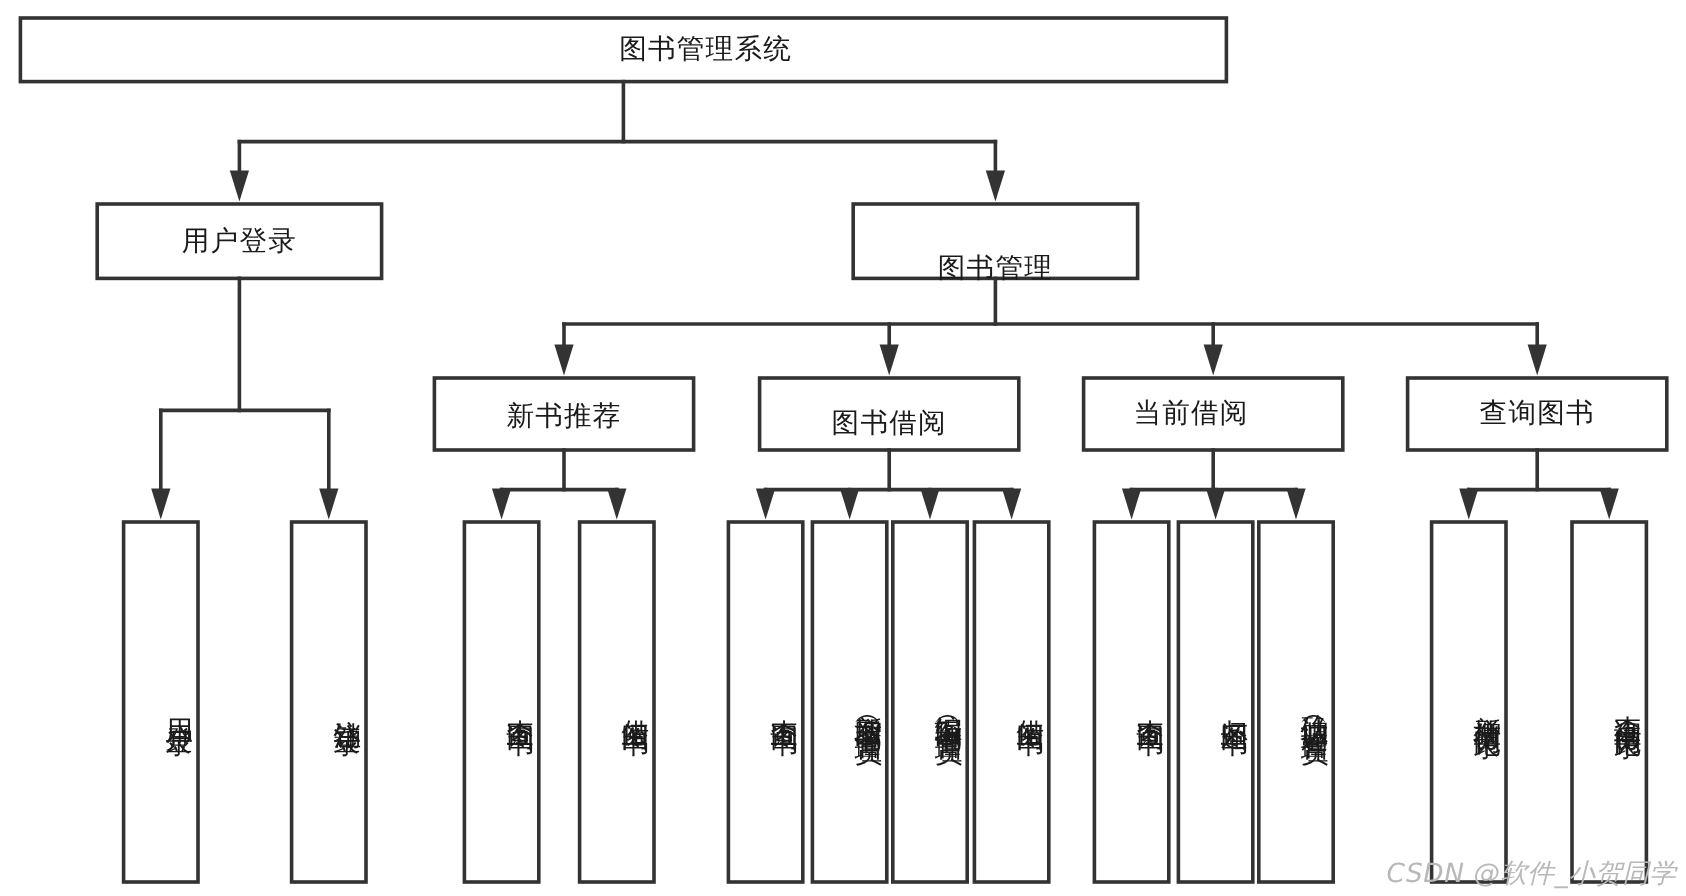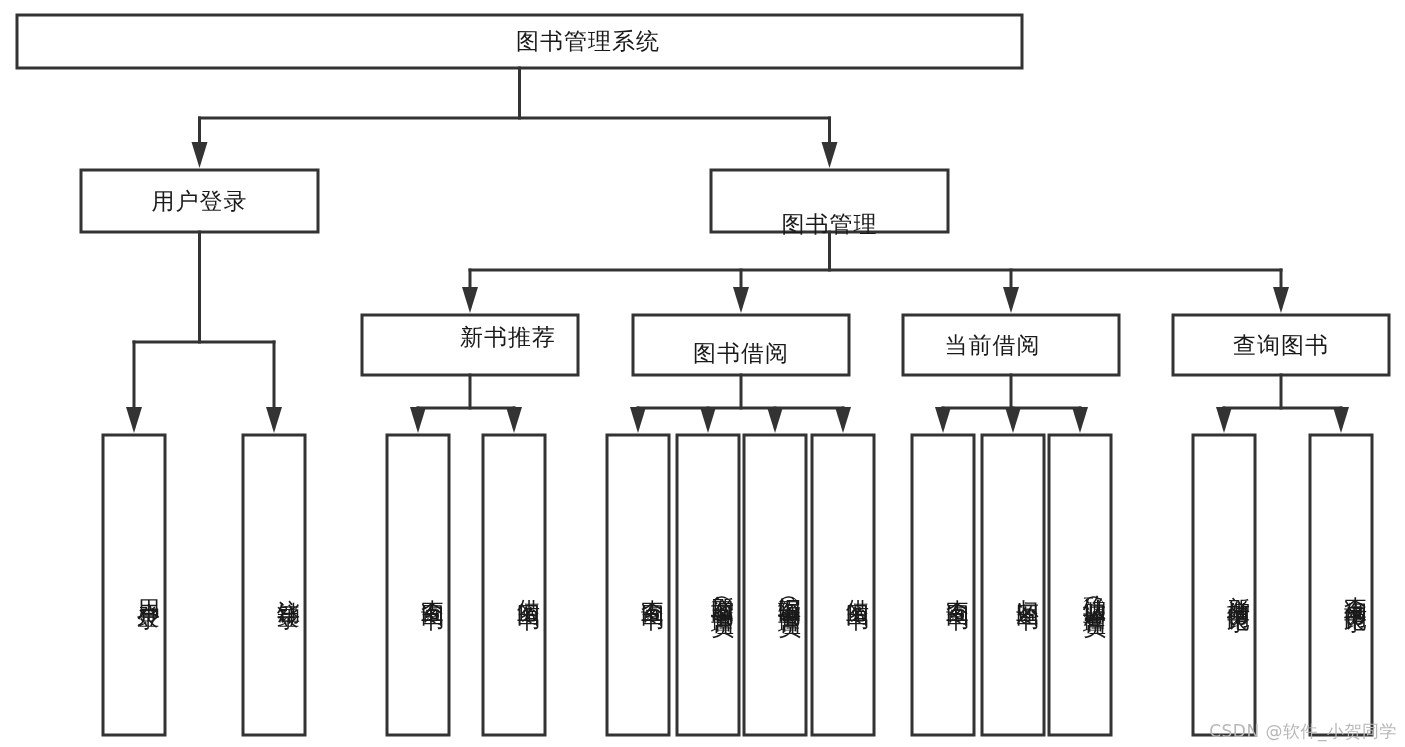--- a/index.html
+++ b/index.html
@@ -64,24 +64,25 @@
     padding-top: 4px;
     box-sizing: border-box;
   }
   .label-v.pad-top {
     padding-top: 10px;
   }
   .watermark {
     position: absolute;
     right: 8px;
     bottom: 4px;
-    font-size: 17px;
+    font-size: 22px;
     color: #b8b8b8;
     letter-spacing: 0.5px;
     white-space: nowrap;
+    font-style: italic;
   }
 </style>
 </head>
 <body>
 
 <div id="diagram-root">
 
   <svg class="flow" viewBox="0 0 1405 747">
     <g id="boxes-layer">
         <rect x="17" y="15" width="1005" height="53" class="node-rect"></rect>
@@ -158,21 +159,21 @@
         <polygon points="1216,407 1232,407 1224,433" class="arrow-head"></polygon>
         <line x1="1341" y1="408" x2="1341" y2="409" class="link-line"></line>
         <polygon points="1333,407 1349,407 1341,433" class="arrow-head"></polygon>
       </g>
   </svg>
 
   <div id="labels-layer">
       <div class="node-label label-h" style="left: 17px; top: 15px; width: 1142px; height: 53px;">图书管理系统</div>
       <div class="node-label label-h" style="left: 81px; top: 170px; width: 237px; height: 62px;">用户登录</div>
       <div class="node-label label-h" style="left: 711px; top: 170px; width: 237px; height: 62px; margin-top: 23px;">图书管理</div>
-      <div class="node-label label-h" style="left: 362px; top: 307px; width: 216px; height: 60px; margin-left: 38px;">新书推荐</div>
+      <div class="node-label label-h" style="left: 362px; top: 317px; width: 216px; height: 60px;">新书推荐</div>
       <div class="node-label label-h" style="left: 633px; top: 315px; width: 216px; height: 76px;">图书借阅</div>
       <div class="node-label label-h" style="left: 903px; top: 315px; width: 179px; height: 60px;">当前借阅</div>
       <div class="node-label label-h" style="left: 1173px; top: 315px; width: 216px; height: 60px;">查询图书</div>
       <div class="node-label label-v" style="left: 103px; top: 435px; width: 62px; height: 300px;">用户登录</div>
       <div class="node-label label-v" style="left: 243px; top: 435px; width: 62px; height: 300px;">注销登录</div>
       <div class="node-label label-v" style="left: 387px; top: 435px; width: 62px; height: 300px;">查询图书</div>
       <div class="node-label label-v" style="left: 483px; top: 435px; width: 62px; height: 300px;">借阅图书</div>
       <div class="node-label label-v" style="left: 607px; top: 435px; width: 62px; height: 300px;">查询图书</div>
       <div class="node-label label-v pad-top" style="left: 677px; top: 435px; width: 62px; height: 300px;">新增图书（管理员）</div>
       <div class="node-label label-v pad-top" style="left: 744px; top: 435px; width: 62px; height: 300px;">编辑图书（管理员）</div>

